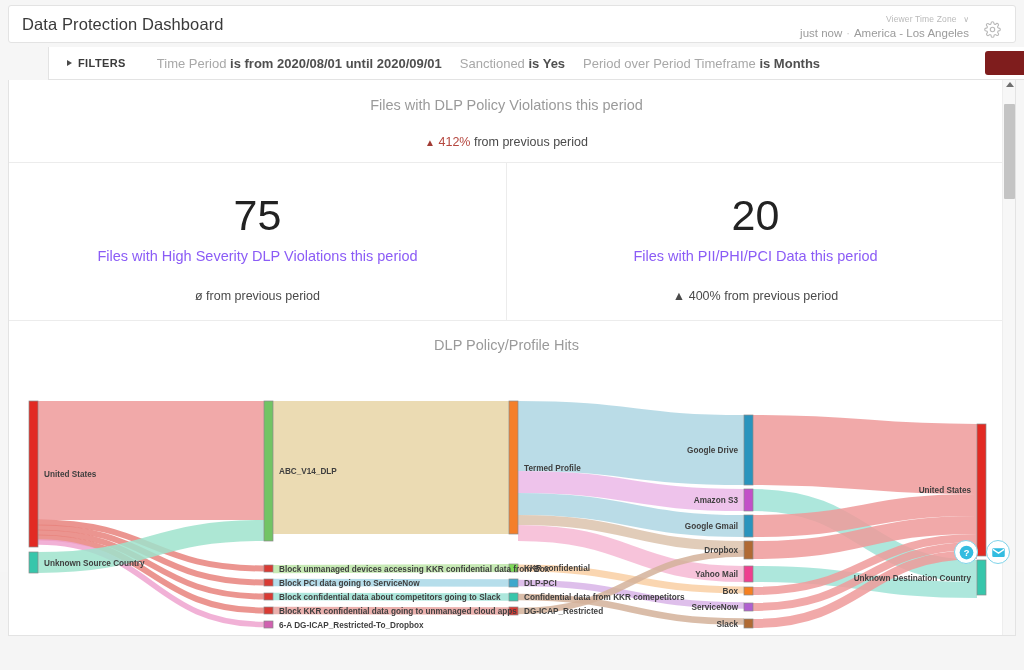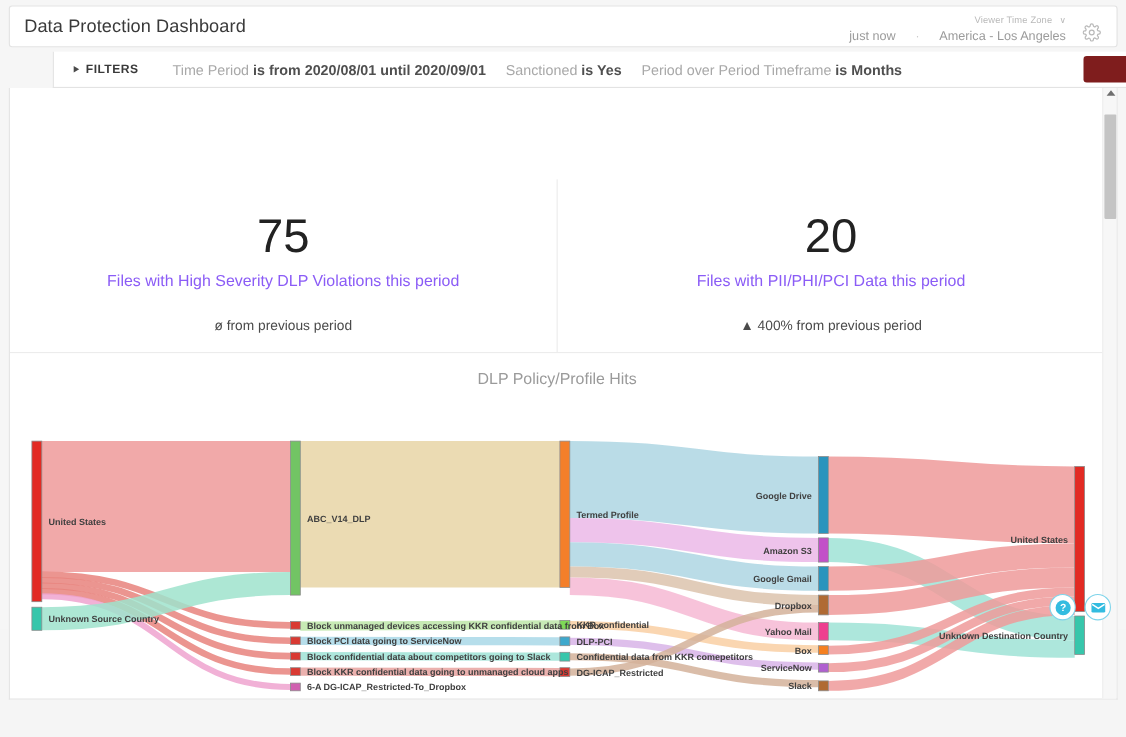--- a/index.html
+++ b/index.html
@@ -20,21 +20,21 @@
   .header-title{
     font-size:16.5px; color:#3a3a3a; padding-left:13px; letter-spacing:.1px;
     white-space:nowrap;
   }
   .header-right{
     margin-left:auto; display:flex; align-items:flex-end; padding-right:10px; gap:10px;
   }
   .tz-block{ display:flex; flex-direction:column; align-items:flex-end; line-height:1.15; }
   .tz-label{ font-size:8.5px; color:#b9b9b9; letter-spacing:.15px; white-space:nowrap;}
   .tz-caret{ font-size:8px; color:#b9b9b9; margin-left:2px;}
-  .tz-value-row{ display:flex; align-items:baseline; gap:18px; font-size:11.5px; color:#9b9b9b; white-space:nowrap;}
+  .tz-value-row{ display:flex; align-items:baseline; gap:4px; font-size:11.5px; color:#9b9b9b; white-space:nowrap;}
   .tz-dot{ color:#c9c9c9; font-size:11px;}
   .gear{
     width:26px; height:26px; display:flex; align-items:center; justify-content:center;
     cursor:pointer; margin-bottom:-3px;
   }
   .gear svg{ display:block; }
 
   
   .filterbar{
     position:absolute; left:8px; top:47px; width:1008px; height:33px;
@@ -160,20 +160,27 @@
     <div class="filter-chips">
       <span class="chip"><span>Time Period </span><b>is from 2020/08/01 until 2020/09/01</b></span>
       <span class="chip"><span>Sanctioned </span><b>is Yes</b></span>
       <span class="chip"><span>Period over Period Timeframe </span><b>is Months</b></span>
     </div>
     <button class="run-btn">Run</button>
   </div>
 
   <div class="scrollarea">
 
+    <div class="tile-top">
+      <div class="tile-title">Files with DLP Policy Violations this period</div>
+      <div class="delta">
+        <span class="arrow">▲</span>
+        <span class="pct">412%</span><span> from previous period</span>
+      </div>
+    </div>
 
     <div class="kpi-row">
       <div class="kpi">
         <div class="kpi-num">75</div>
         <div class="kpi-label">Files with High Severity DLP Violations this period</div>
         <div class="kpi-delta">
           <span class="arrow"></span><span class="zero">ø</span><span> from previous period</span>
         </div>
       </div>
       <div class="kpi">

